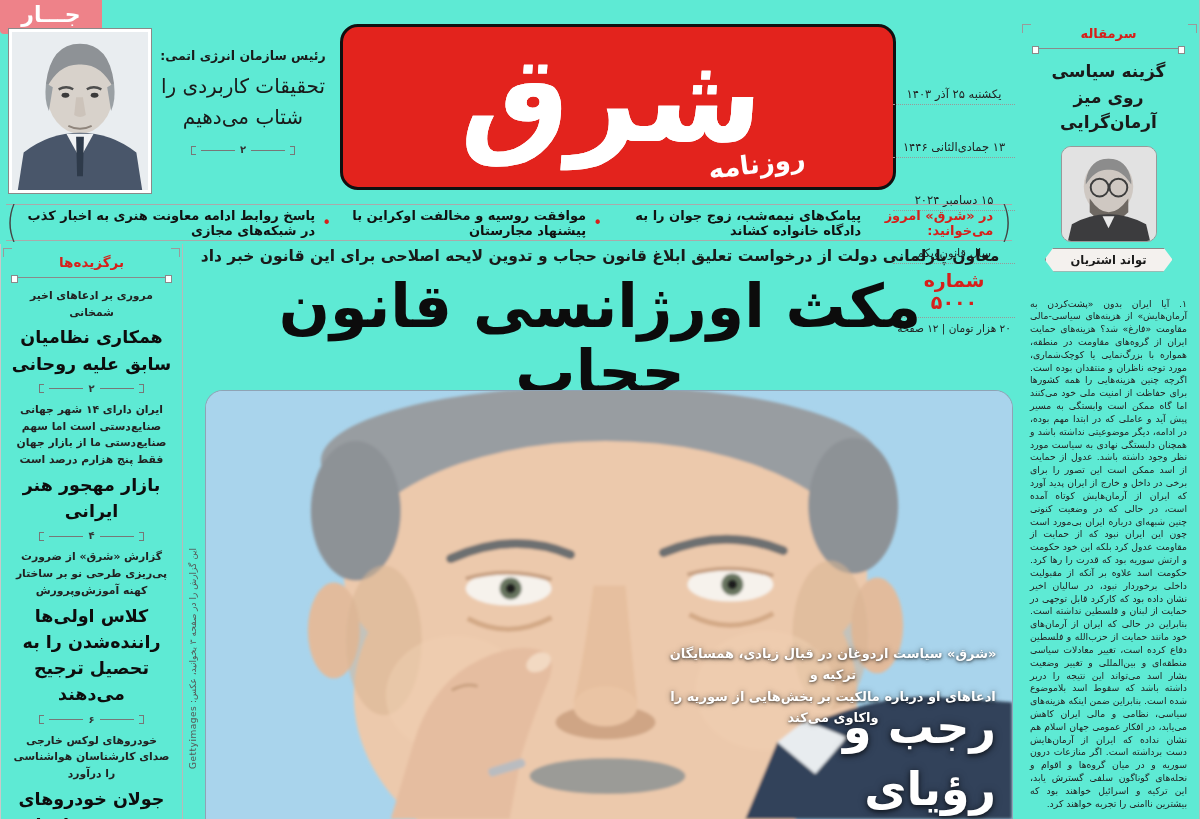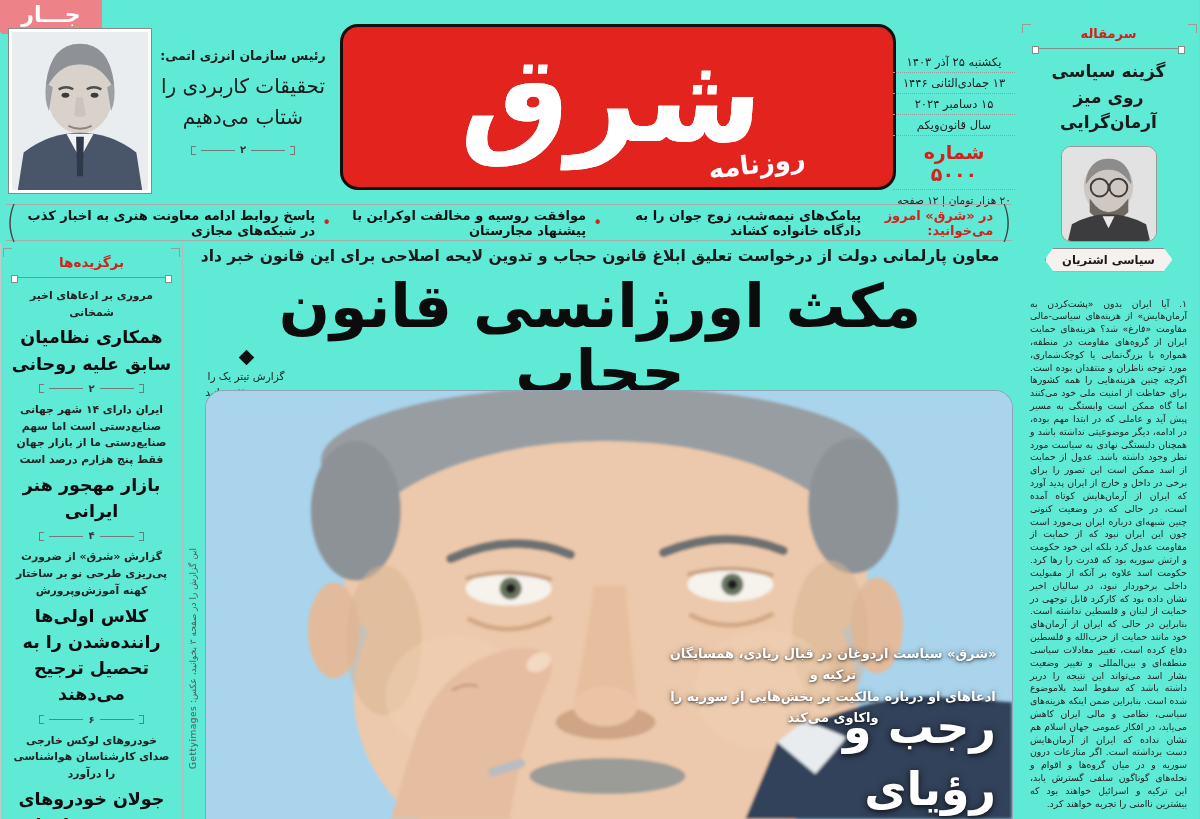--- a/index.html
+++ b/index.html
@@ -34,21 +34,21 @@
   .pgorn .ln { width:34px; border-top:1px solid #777; }
   .pgorn .hk { width:5px; height:9px; border:1px solid #777; }
   .pgorn .hk.r { border-left:none; } .pgorn .hk.l { border-right:none; }
   .pgorn b { font-size:10px; color:#333; line-height:1; }
 
   .masthead { position:absolute; left:340px; top:24px; width:556px; height:166px; background:#e3231d; border:3px solid #101010; border-radius:18px; }
   .logo-script { position:absolute; right:40px; left:30px; top:-16px; bottom:0; display:flex; align-items:center; justify-content:center; color:#fff; font-size:120px; font-weight:bold; transform:skewX(-4deg); text-shadow:0 0 0 #fff; }
   .tagline { position:absolute; right:88px; bottom:8px; color:#fff; font-size:26px; font-weight:bold; transform:rotate(-7deg); }
 
   .dateinfo { position:absolute; left:893px; top:52px; width:122px; text-align:center; }
-  .drow { font-size:11.5px; padding:3px 0; border-bottom:1px dotted #999; color:#222; }
+  .drow { font-size:11.5px; padding:3px 0; border-bottom:1px dotted #999; color:#222;margin-top:32px; }
   .dissue { font-size:19px; font-weight:bold; color:#d6201b; padding:5px 16px 4px; border-bottom:1px dotted #999; }
   .dprice { font-size:10.5px; padding:4px 0; color:#222; }
 
   
   .strip { position:absolute; top:204px; left:6px; width:1006px; height:37px; border-top:1px solid #aaa; border-bottom:1px solid #aaa; display:flex; align-items:center; justify-content:center; gap:7px; font-size:13px; }
   .strip .paren { font-size:30px; font-weight:300; color:#444; line-height:0; transform:scaleY(1.4); }
   .strip .lbl { color:#d6201b; font-weight:bold; }
   .strip .dot { color:#d6201b; font-size:15px; }
   .strip .itm { color:#111; font-weight:bold; }
 
@@ -144,25 +144,20 @@
       <span class="dot">•</span>
       <span class="itm">موافقت روسیه و مخالفت اوکراین با پیشنهاد مجارستان</span>
       <span class="dot">•</span>
       <span class="itm">پاسخ روابط ادامه معاونت هنری به اخبار کذب در شبکه‌های مجازی</span>
       <span class="paren">)</span>
     </div>
 
     <div class="headarea">
       <div class="subhead">معاون پارلمانی دولت از درخواست تعلیق ابلاغ قانون حجاب و تدوین لایحه اصلاحی برای این قانون خبر داد</div>
       <h1 class="mainhead">مکث اورژانسی قانون حجاب</h1>
-    </div>
-    <div class="readnote">
-      <span class="dia"></span>
-      <div class="nl">گزارش تیتر یک را</div>
-      <div class="nl">در صفحه ۲ بخوانید</div>
     </div>
 
     <div class="vnote">این گزارش را در صفحه ۳ بخوانید، عکس: Gettyimages</div>
 
     <div class="photo">
       <svg viewBox="0 0 807 429" preserveAspectRatio="none">
         <defs>
             <filter id="soft">
               <feGaussianBlur stdDeviation="1.4"></feGaussianBlur>
             </filter>
@@ -285,21 +280,21 @@
         <path d="M24,34 Q28,12 47,12 Q66,12 70,34 L70,38 Q60,22 47,23 Q34,22 24,38 Z" fill="#8c8c8c"></path>
         <circle cx="38" cy="41" r="9" fill="none" stroke="#3d3d3d" stroke-width="2"></circle>
         <circle cx="57" cy="41" r="9" fill="none" stroke="#3d3d3d" stroke-width="2"></circle>
         <line x1="47" y1="40" x2="48" y2="40" stroke="#3d3d3d" stroke-width="2"></line>
         <path d="M28,52 Q47,80 67,52 L67,66 Q47,86 28,66 Z" fill="#6e6862"></path>
         <path d="M6,95 L10,78 Q28,68 47,68 Q66,68 85,78 L89,95 Z" fill="#3c3c3e"></path>
         <polygon points="41,70 53,70 47,82" fill="#e9e9e9"></polygon>
       </svg>
     </div>
 
-    <div class="ed-author">سیاسی اشتریان</div>
+    <div class="ed-author">تواند اشتریان</div>
 
     <div class="ed-body">
       <p>۱. آیا ایران بدون «پشت‌کردن به آرمان‌هایش» از هزینه‌های سیاسی-مالی مقاومت «فارغ» شد؟ هزینه‌های حمایت ایران از گروه‌های مقاومت در منطقه، همواره با بزرگ‌نمایی یا کوچک‌شماری، مورد توجه ناظران و منتقدان بوده است. اگرچه چنین هزینه‌هایی را همه کشورها برای حفاظت از امنیت ملی خود می‌کنند اما گاه ممکن است وابستگی به مسیر پیش آید و عاملی که در ابتدا مهم بوده، در ادامه، دیگر موضوعیتی نداشته باشد و همچنان دلبستگی نهادی به سیاست مورد نظر وجود داشته باشد. عدول از حمایت از اسد ممکن است این تصور را برای برخی در داخل و خارج از ایران پدید آورد که ایران از آرمان‌هایش کوتاه آمده است، در حالی که در وضعیت کنونی چنین شبهه‌ای درباره ایران بی‌مورد است چون این ایران نبود که از حمایت از مقاومت عدول کرد بلکه این خود حکومت و ارتش سوریه بود که قدرت را رها کرد. حکومت اسد علاوه بر آنکه از مقبولیت داخلی برخوردار نبود، در سالیان اخیر نشان داده بود که کارکرد قابل توجهی در حمایت از لبنان و فلسطین نداشته است. بنابراین در حالی که ایران از آرمان‌های خود مانند حمایت از حزب‌الله و فلسطین دفاع کرده است، تغییر معادلات سیاسی منطقه‌ای و بین‌المللی و تغییر وضعیت بشار اسد می‌تواند این نتیجه را دربر داشته باشد که سقوط اسد بلاموضوع شده است. بنابراین ضمن اینکه هزینه‌های سیاسی، نظامی و مالی ایران کاهش می‌یابد، در افکار عمومی جهان اسلام هم نشان نداده که ایران از آرمان‌هایش دست برداشته است. اگر منازعات درون سوریه و در میان گروه‌ها و اقوام و نحله‌های گوناگون سلفی گسترش یابد، این ترکیه و اسرائیل خواهند بود که بیشترین ناامنی را تجربه خواهند کرد.</p>
       <p>۲. سقوط بشار اسد تا چه اندازه به ضرر ایران است؟ تصور اولیه این است که سقوط بشار اسد برای ایران می‌تواند ضربه بزرگی باشد، زیرا سوریه به عنوان یک هم‌پیمان استراتژیک و گذرگاه انتقال نیروها و تجهیزات به حزب‌الله و دیگر گروه‌ها در منطقه برای ایران اهمیت زیادی</p>
     </div>
   </div>
 
 </div>
 
 </body></html>

